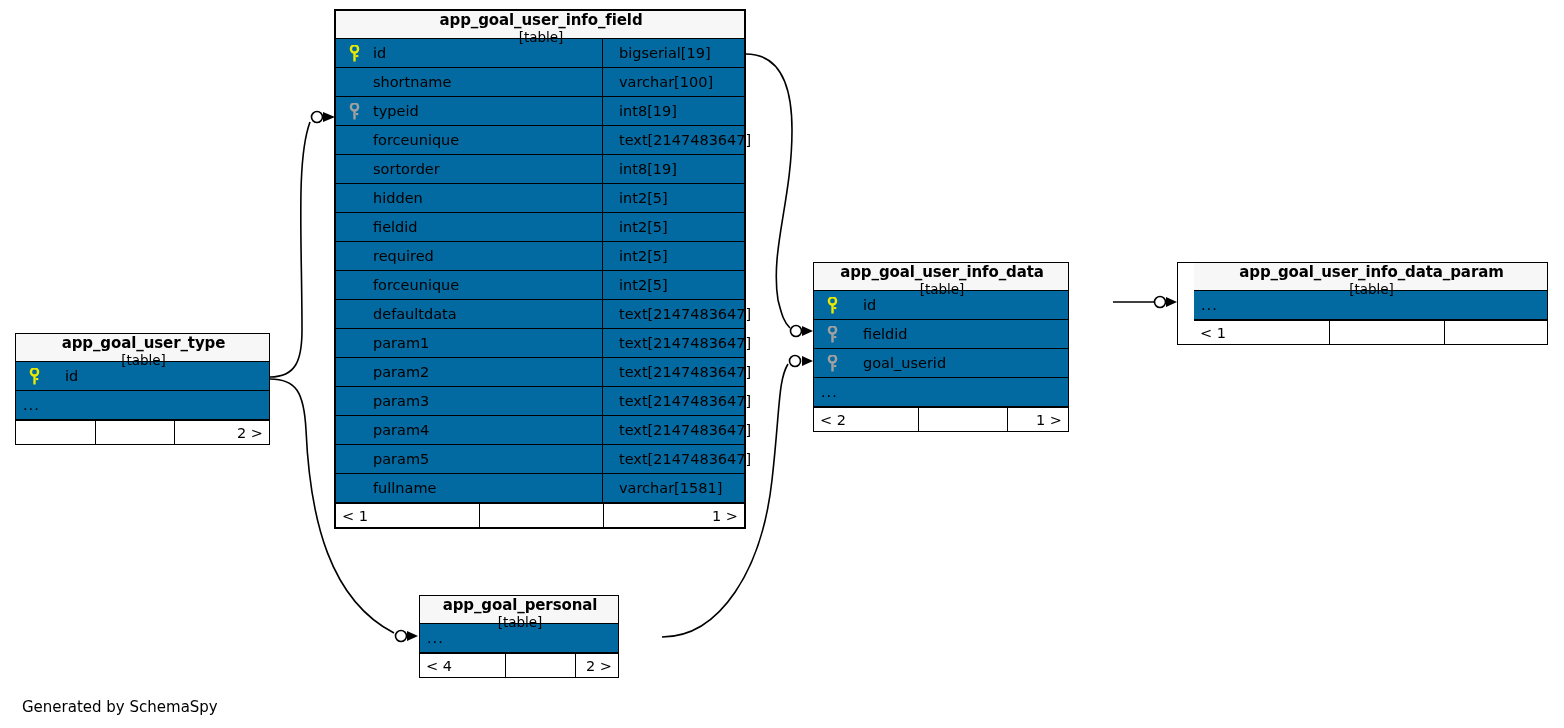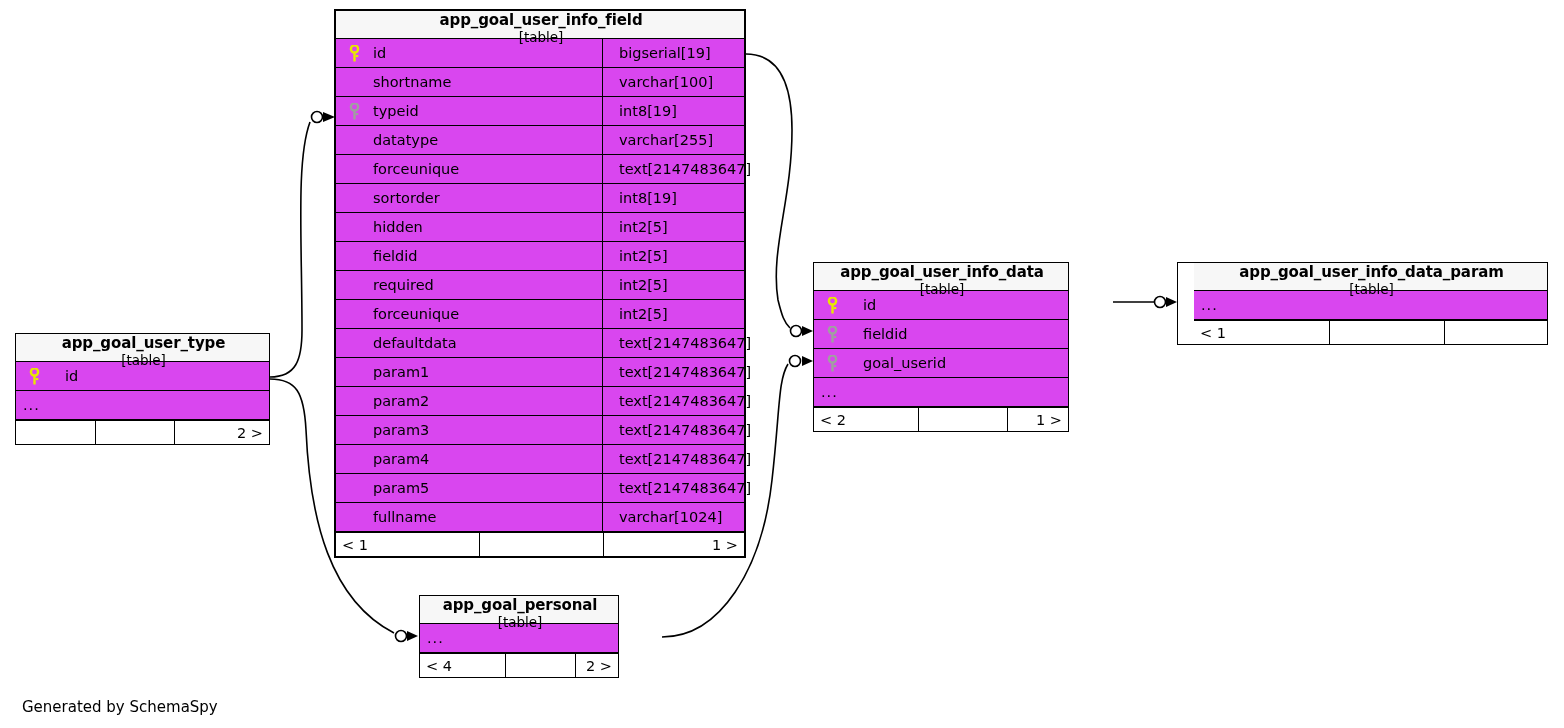--- a/index.html
+++ b/index.html
@@ -58,21 +58,21 @@
   .tbl-tag {
     font-size: 13.5px;
     color: #000000;
   }
   .row {
     display: flex;
     align-items: center;
     height: 29px;
     box-sizing: border-box;
     border-bottom: 1px solid #000000;
-    background: #d946ef;
+    background: #0369a1;
   }
   .row:last-child { border-bottom: none; }
   .col-name {
     display: flex;
     align-items: center;
     flex: 1 1 auto;
     height: 100%;
     box-sizing: border-box;
     padding-left: 7px;
     overflow: hidden;
@@ -209,27 +209,20 @@
             <circle cx="5.5" cy="4" r="3.6" fill="none" stroke="#a0a0a0" stroke-width="2.4"></circle>
             <rect x="4.3" y="6.5" width="2.4" height="10" fill="#a0a0a0"></rect>
             <rect x="6.7" y="10" width="2.6" height="2.1" fill="#a0a0a0"></rect>
           </svg>
         </span>
         <span class="colname-text">typeid</span>
       </div>
       <div class="col-type" style="width:142px;">int8[19]</div>
     </div>
 
-    <div class="row">
-      <div class="col-name">
-        <span class="keyslot"></span>
-        <span class="colname-text">datatype</span>
-      </div>
-      <div class="col-type" style="width:142px;">varchar[255]</div>
-    </div>
 
     <div class="row">
       <div class="col-name">
         <span class="keyslot"></span>
         <span class="colname-text">forceunique</span>
       </div>
       <div class="col-type" style="width:142px;">text[2147483647]</div>
     </div>
 
     <div class="row">
@@ -318,21 +311,21 @@
         <span class="colname-text">param5</span>
       </div>
       <div class="col-type" style="width:142px;">text[2147483647]</div>
     </div>
 
     <div class="row">
       <div class="col-name">
         <span class="keyslot"></span>
         <span class="colname-text">fullname</span>
       </div>
-      <div class="col-type" style="width:142px;">varchar[1024]</div>
+      <div class="col-type" style="width:142px;">varchar[1581]</div>
     </div>
 
     <div class="footer-row">
       <div class="footer-cell left" style="width:143px;">&lt; 1</div>
       <div class="footer-cell" style="width:124px;"></div>
       <div class="footer-cell right" style="flex:1 1 auto;">1 &gt;</div>
     </div>
   </div>
 
   <div class="table-node" style="left:15px; top:333px; width:255px;">

